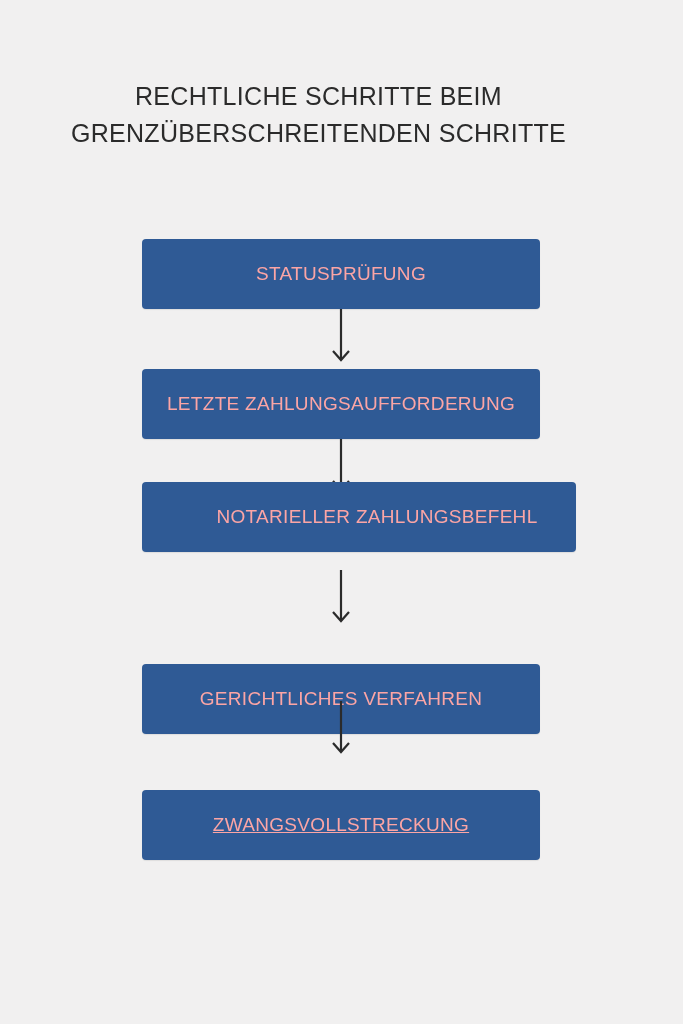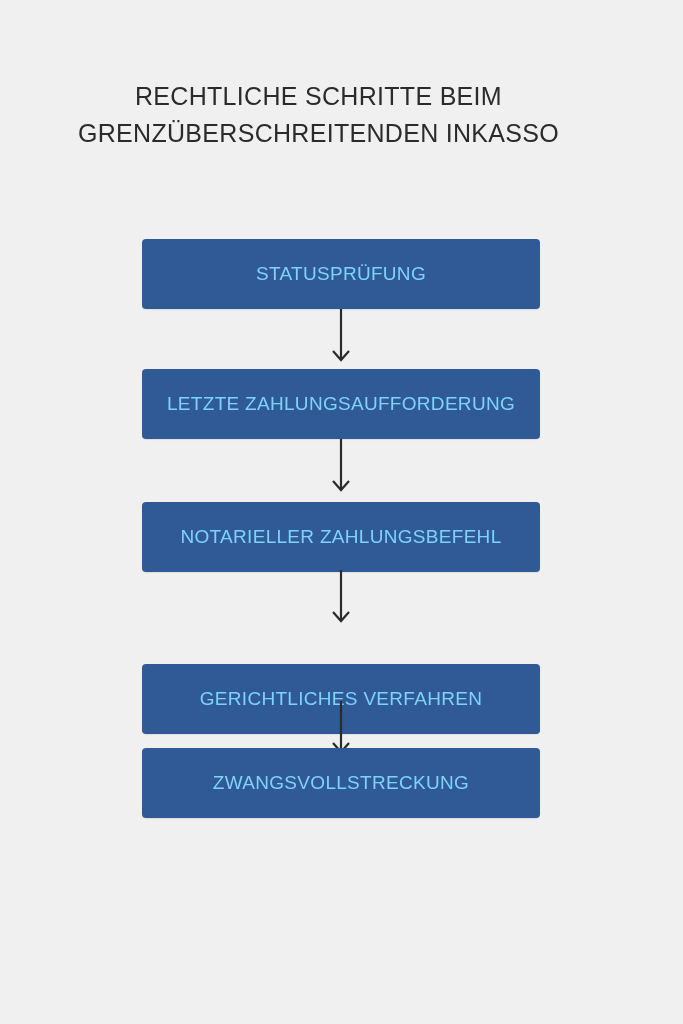--- a/index.html
+++ b/index.html
@@ -30,39 +30,39 @@
     .step {
       position: absolute;
       left: 142px;
       width: 398px;
       height: 70px;
       background: #2f5a95;
       border-radius: 4px;
       display: flex;
       align-items: center;
       justify-content: center;
-      color: #7dd3fc;
+      color: #fca5a5;
       font-size: 19px;
       letter-spacing: 0.3px;
       box-shadow: 0 1px 1px rgba(0,0,0,0.08);
     }
     .arrow {
       position: absolute;
       left: 331px;
       width: 20px;
       height: 58px;
     }
     .arrow svg { display: block; }
   </style>
 </head>
 <body>
 
 <div class="title">
   <div>RECHTLICHE SCHRITTE BEIM</div>
-  <div>GRENZÜBERSCHREITENDEN INKASSO</div>
+  <div>GRENZÜBERSCHREITENDEN SCHRITTE</div>
 </div>
 
 <div class="step" style="top:239px;">
   <span>STATUSPRÜFUNG</span>
 </div>
 
 <div class="arrow" style="top:309px;">
   <svg width="20" height="58" viewBox="0 0 20 58">
     <line x1="10" y1="0" x2="10" y2="51" stroke="#2b2b2b" stroke-width="2.2"></line>
     <polyline points="2,42 10,51 18,42" fill="none" stroke="#2b2b2b" stroke-width="2.2"></polyline>
@@ -73,21 +73,21 @@
   <span>LETZTE ZAHLUNGSAUFFORDERUNG</span>
 </div>
 
 <div class="arrow" style="top:439px;">
   <svg width="20" height="58" viewBox="0 0 20 58">
     <line x1="10" y1="0" x2="10" y2="51" stroke="#2b2b2b" stroke-width="2.2"></line>
     <polyline points="2,42 10,51 18,42" fill="none" stroke="#2b2b2b" stroke-width="2.2"></polyline>
   </svg>
 </div>
 
-<div class="step" style="top:502px;">
+<div class="step" style="top:482px;padding-left:36px;">
   <span>NOTARIELLER ZAHLUNGSBEFEHL</span>
 </div>
 
 <div class="arrow" style="top:570px;">
   <svg width="20" height="58" viewBox="0 0 20 58">
     <line x1="10" y1="0" x2="10" y2="51" stroke="#2b2b2b" stroke-width="2.2"></line>
     <polyline points="2,42 10,51 18,42" fill="none" stroke="#2b2b2b" stroke-width="2.2"></polyline>
   </svg>
 </div>
 
@@ -95,15 +95,15 @@
   <span>GERICHTLICHES VERFAHREN</span>
 </div>
 
 <div class="arrow" style="top:701px;">
   <svg width="20" height="58" viewBox="0 0 20 58">
     <line x1="10" y1="0" x2="10" y2="51" stroke="#2b2b2b" stroke-width="2.2"></line>
     <polyline points="2,42 10,51 18,42" fill="none" stroke="#2b2b2b" stroke-width="2.2"></polyline>
   </svg>
 </div>
 
-<div class="step" style="top:748px;">
+<div class="step" style="top:790px;text-decoration:underline;">
   <span>ZWANGSVOLLSTRECKUNG</span>
 </div>
 
 </body></html>

